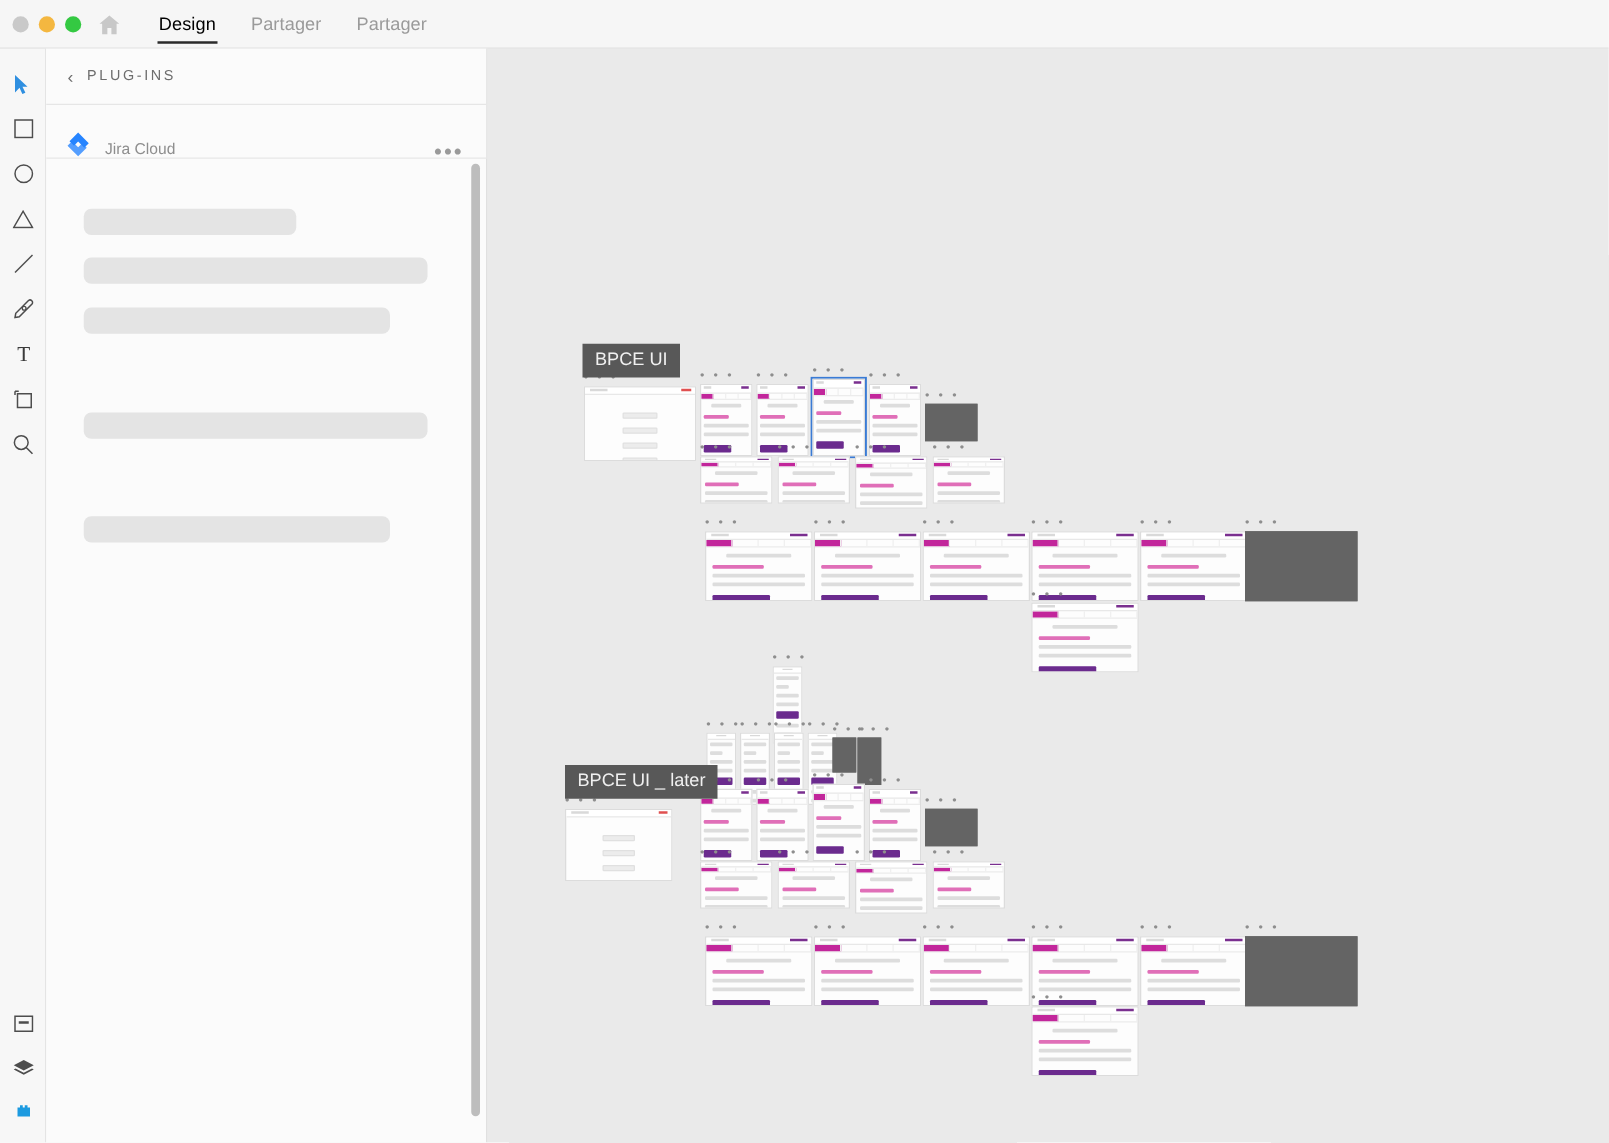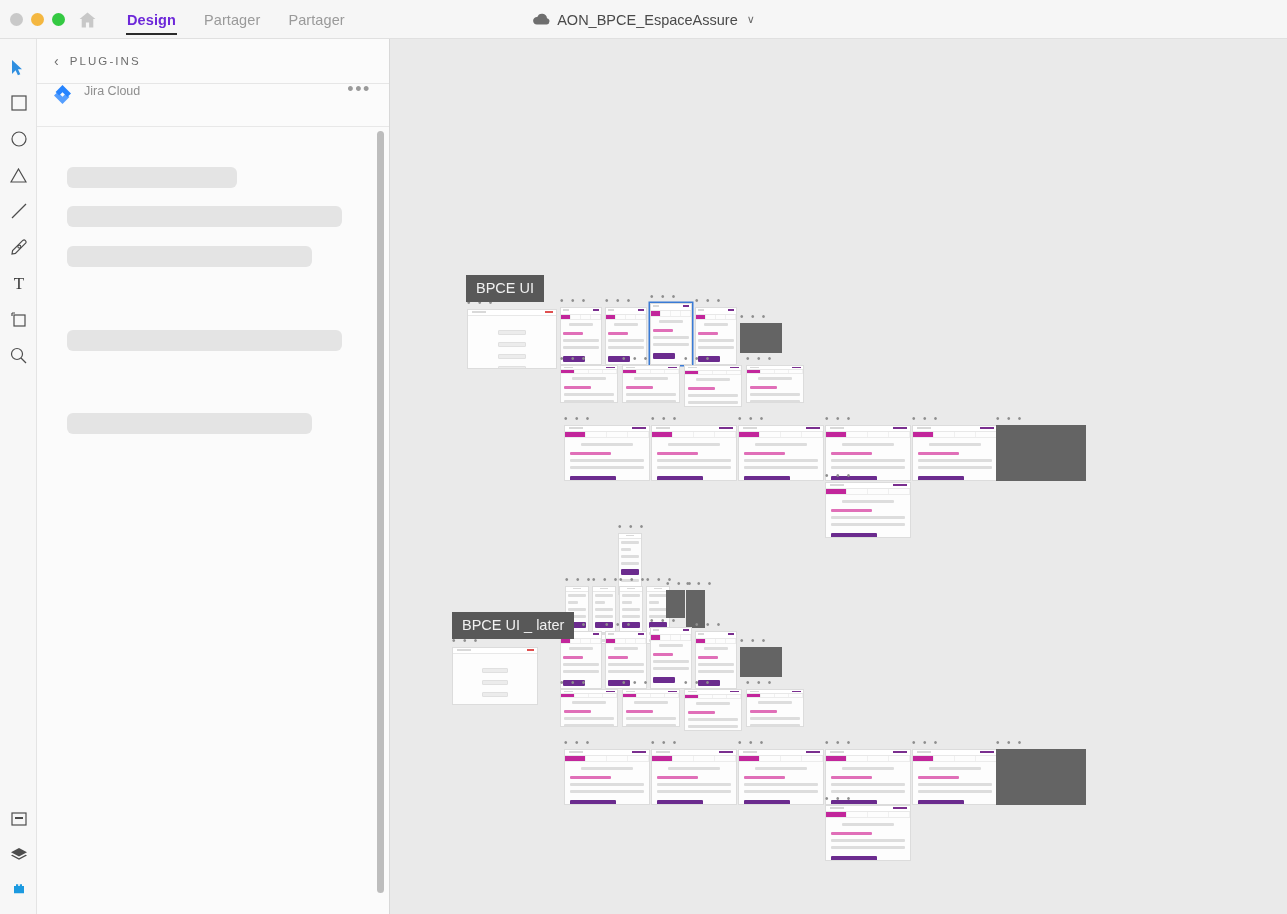--- a/index.html
+++ b/index.html
@@ -22,21 +22,21 @@
   .dot.yellow { background: #f4b740; }
   .dot.green { background: #34c942; }
 
   .home-icon { position: absolute; left: 78px; top: 11px; width: 19px; height: 18px; }
 
   .tabs { position: absolute; left: 113px; top: 0; height: 39px; display: flex; align-items: center; gap: 0; }
   .tab {
     font-size: 14.5px; color: #9a9a9a; padding: 0 14px; height: 39px;
     display: flex; align-items: center; cursor: default; letter-spacing: .1px;
   }
-  .tab.active { color: #6d28d9; font-weight: 700; position: relative; }
+  .tab.active { color: #000000; font-weight: 400; position: relative; }
   .tab.active:after {
     content: ""; position: absolute; left: 13px; right: 13px; bottom: 4px;
     height: 2px; background: #2b2b2b;
   }
 
   .doc-title {
     position: absolute; left: 50%; top: 0; transform: translateX(-50%);
     height: 39px; display: flex; align-items: center; gap: 7px;
     font-size: 14.5px; color: #4a4a4a;
   }
@@ -63,21 +63,21 @@
   }
   .panel-head {
     height: 45px; border-bottom: 1px solid #e6e6e6; display: flex; align-items: center;
     padding-left: 17px; background: #fbfbfb;
   }
   .back-chev { color: #6d6d6d; font-size: 14px; margin-right: 11px; line-height: 1; }
   .panel-title {
     font-size: 11.5px; letter-spacing: 2.1px; color: #6d6d6d; font-weight: 400;
   }
   .plugin-row {
-    height: 43px; display: flex; align-items: flex-start; padding: 0 18px 0 15px;
+    height: 43px; display: flex; align-items: flex-end; padding: 0 18px 0 15px;
     border-bottom: 1px solid #e8e8e8; background: #fbfbfb;
   }
   .jira-logo { width: 21px; height: 21px; flex: 0 0 21px; }
   .plugin-name { font-size: 12.5px; color: #8e8e8e; margin-left: 11px; flex: 1; }
   .ellipsis { color: #9a9a9a; font-size: 18px; letter-spacing: 1.6px; line-height: 10px; }
 
   .skeleton-area { position: relative; padding-top: 40px; }
   .skel { background: #e4e4e4; border-radius: 6px; height: 21px; margin-left: 30px; }
 
   .panel-scrollbar {
@@ -160,29 +160,20 @@
           <path d="M9.5 1.4 1.6 8h2.1v8.4h4.2v-5h3.2v5h4.2V8h2.1z" fill="#c8c8c8"></path>
         </svg>
     </span>
 
     <div class="tabs">
       <div class="tab active">Design</div>
       <div class="tab">Partager</div>
       <div class="tab">Partager</div>
     </div>
 
-    <div class="doc-title">
-      <span class="cloud-icon">
-        <svg width="18" height="13" viewBox="0 0 18 13">
-            <path d="M14.3 5.2A5 5 0 0 0 4.6 4 3.8 3.8 0 0 0 .4 7.8 3.9 3.9 0 0 0 4.3 11.5h9.6a3.2 3.2 0 0 0 .4-6.3z" fill="#6e6e6e"></path>
-          </svg>
-      </span>
-      <span>AON_BPCE_EspaceAssure</span>
-      <span class="chev">∨</span>
-    </div>
   </div>
 
   <div class="rail">
     <div class="rail-top">
       <div class="tool">
         <svg width="15" height="17" viewBox="0 0 15 17">
             <path d="M1 1v14l3.6-3.8 2.3 5 2.4-1-2.3-4.9H11z" fill="#2f8fe0"></path>
           </svg>
       </div>
       <div class="tool">

